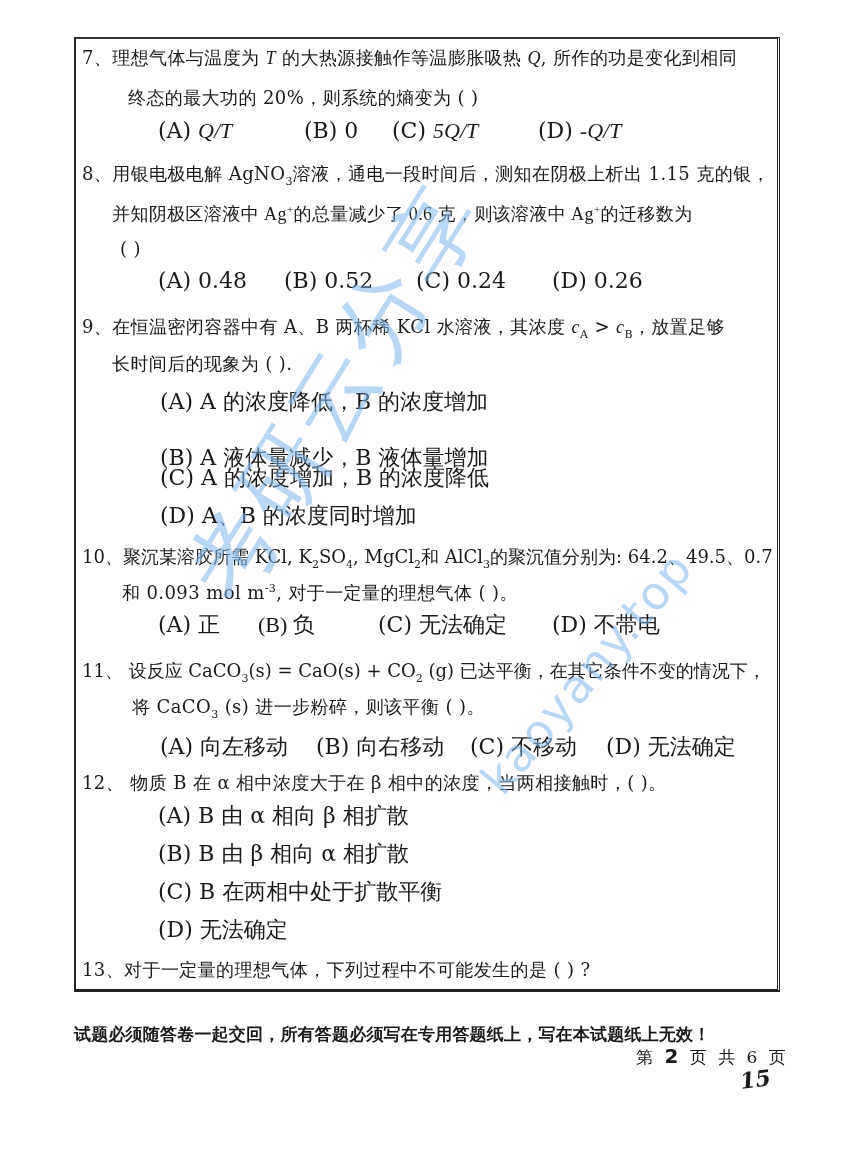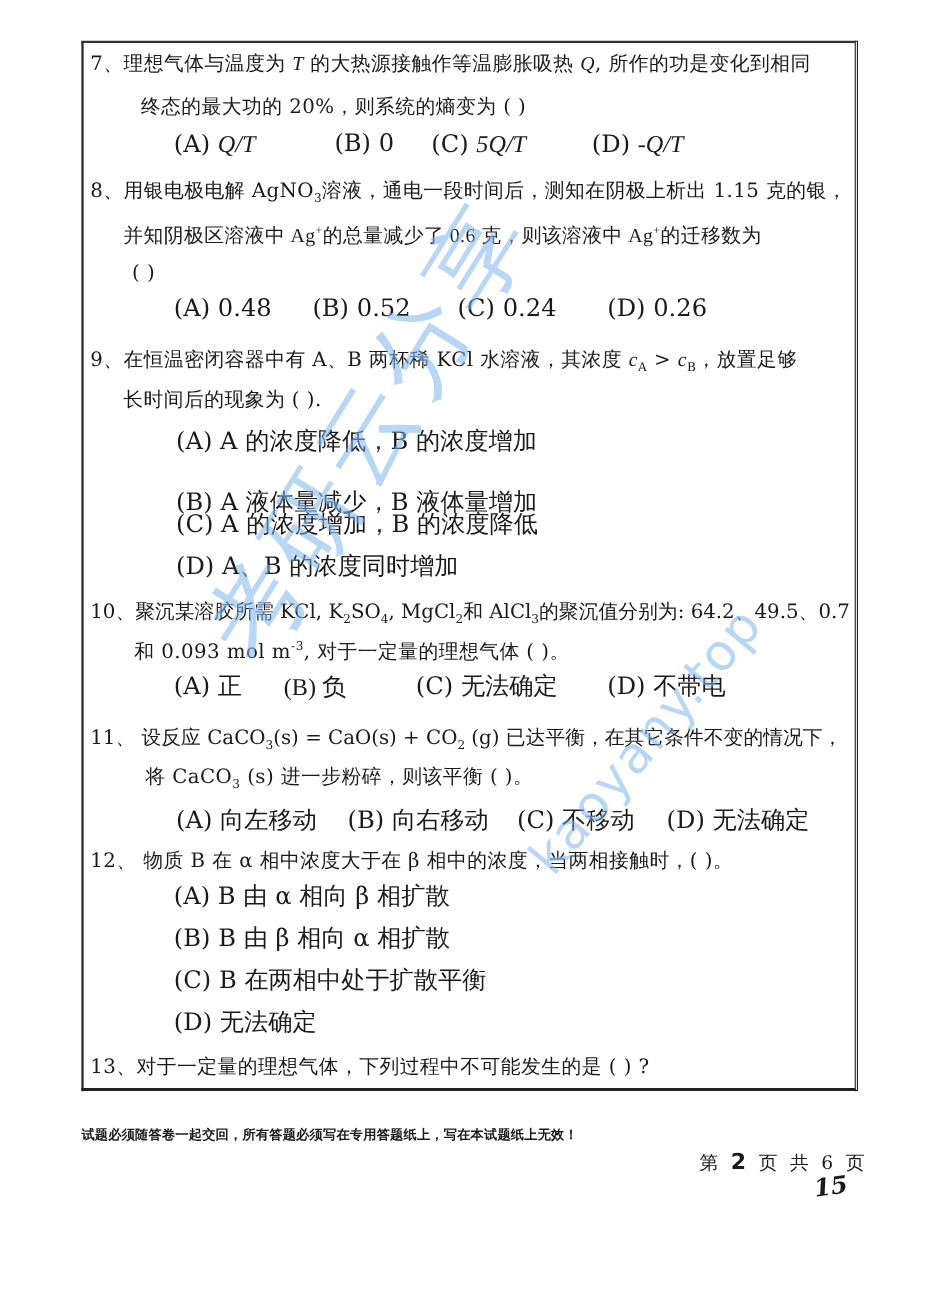--- a/index.html
+++ b/index.html
@@ -34,21 +34,21 @@
       line-height: 22px;
       letter-spacing: 0.4px;
     }
     .it { font-style: italic; font-family: "Liberation Serif", serif; }
     sub, sup { font-size: 11px; line-height: 0; }
     .opt { position: absolute; white-space: nowrap; font-size: 22px; line-height: 22px; }
     .footer-note {
       position: absolute;
       left: 74px;
       top: 1023px;
-      font-size: 12px;
+      font-size: 17px;
       font-weight: bold;
       font-family: "DejaVu Sans", sans-serif;
       letter-spacing: 0.2px;
       white-space: nowrap;
     }
     .page-no {
       position: absolute;
       left: 636px;
       top: 1044px;
       font-size: 17px;

